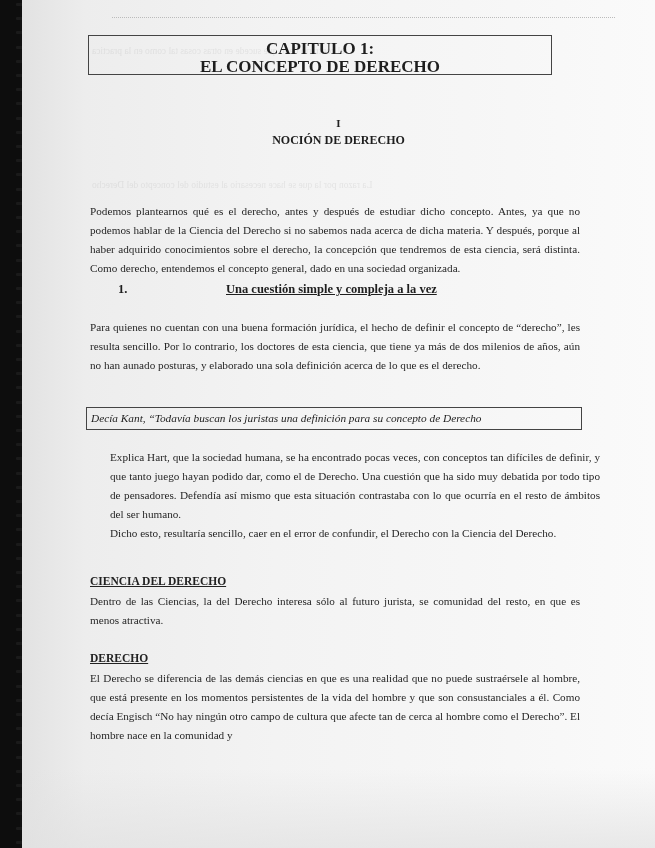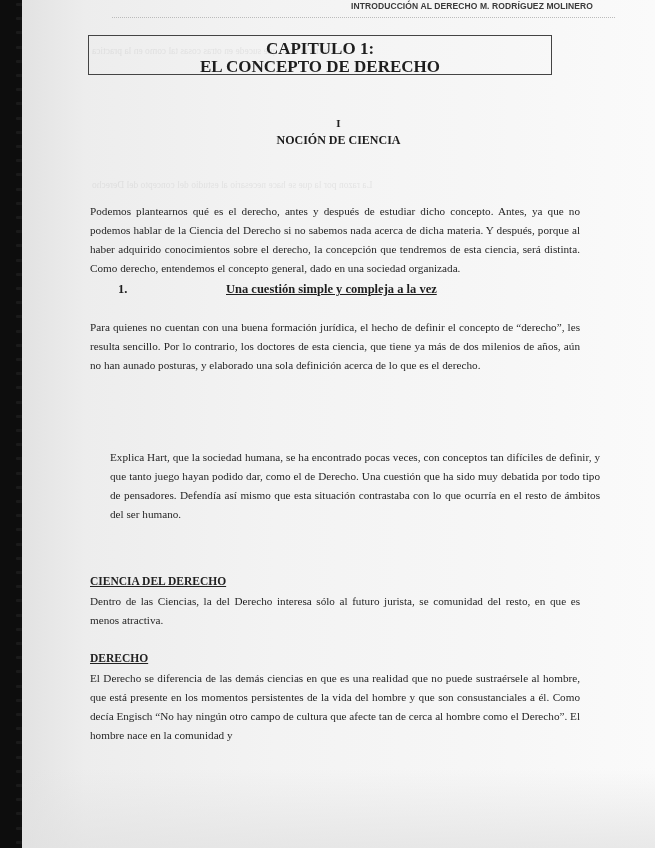--- a/index.html
+++ b/index.html
@@ -315,47 +315,48 @@
       <div class="stem"></div>
       <div class="head"></div>
     </div>
   </div>
 
 <div class="page">
 
   <div class="bleed" style="left:70px;top:46px;">el contrario de lo que sucede en otras cosas tal como en la practica</div>
   <div class="bleed" style="left:70px;top:180px;">La razon por la que se hace necesario al estudio del concepto del Derecho</div>
 
-  <div class="running-header">INTRODUCCIÓN AL DERECHO M. RODRÍGUEZ MOLINERO</div>
   <div class="header-rule"></div>
 
   <div class="chapter-box">
     <div>CAPITULO 1:</div>
     <div>EL CONCEPTO DE DERECHO</div>
   </div>
 
   <div class="roman">I</div>
-  <div class="section-title">NOCIÓN DE CIENCIA</div>
+  <div class="section-title">NOCIÓN DE DERECHO</div>
 
   <div class="para" style="top:166px;margin-top:36px;">
     <p>Podemos plantearnos qué es el derecho, antes y después de estudiar dicho concepto. Antes, ya que no podemos hablar de la Ciencia del Derecho si no sabemos nada acerca de dicha materia. Y después, porque al haber adquirido conocimientos sobre el derecho, la concepción que tendremos de esta ciencia, será distinta. Como derecho, entendemos el concepto general, dado en una sociedad organizada.</p>
   </div>
 
   <div class="subhead">
     <span class="num">1.</span>
     <span class="title">Una cuestión simple y compleja a la vez</span>
   </div>
 
   <div class="para" style="top:318px;">
     <p>Para quienes no cuentan con una buena formación jurídica, el hecho de definir el concepto de “derecho”, les resulta sencillo. Por lo contrario, los doctores de esta ciencia, que tiene ya más de dos milenios de años, aún no han aunado posturas, y elaborado una sola definición acerca de lo que es el derecho.</p>
   </div>
 
+  <div class="quote-box">Decía Kant, “Todavía buscan los juristas una definición para su concepto de Derecho</div>
 
   <div class="para" style="top:448px;margin-left:20px;">
     <p>Explica Hart, que la sociedad humana, se ha encontrado pocas veces, con conceptos tan difíciles de definir, y que tanto juego hayan podido dar, como el de Derecho. Una cuestión que ha sido muy debatida por todo tipo de pensadores. Defendía así mismo que esta situación contrastaba con lo que ocurría en el resto de ámbitos del ser humano.</p>
+    <p>Dicho esto, resultaría sencillo, caer en el error de confundir, el Derecho con la Ciencia del Derecho.</p>
   </div>
 
   <div class="mini-head" style="top:575px;">CIENCIA DEL DERECHO</div>
   <div class="para" style="top:592px;">
     <p>Dentro de las Ciencias, la del Derecho interesa sólo al futuro jurista, se comunidad del resto, en que es menos atractiva.</p>
   </div>
 
   <div class="mini-head" style="top:652px;">DERECHO</div>
   <div class="para" style="top:669px;">
     <p>El Derecho se diferencia de las demás ciencias en que es una realidad que no puede sustraérsele al hombre, que está presente en los momentos persistentes de la vida del hombre y que son consustanciales a él. Como decía Engisch “No hay ningún otro campo de cultura que afecte tan de cerca al hombre como el Derecho”. El hombre nace en la comunidad y</p>

